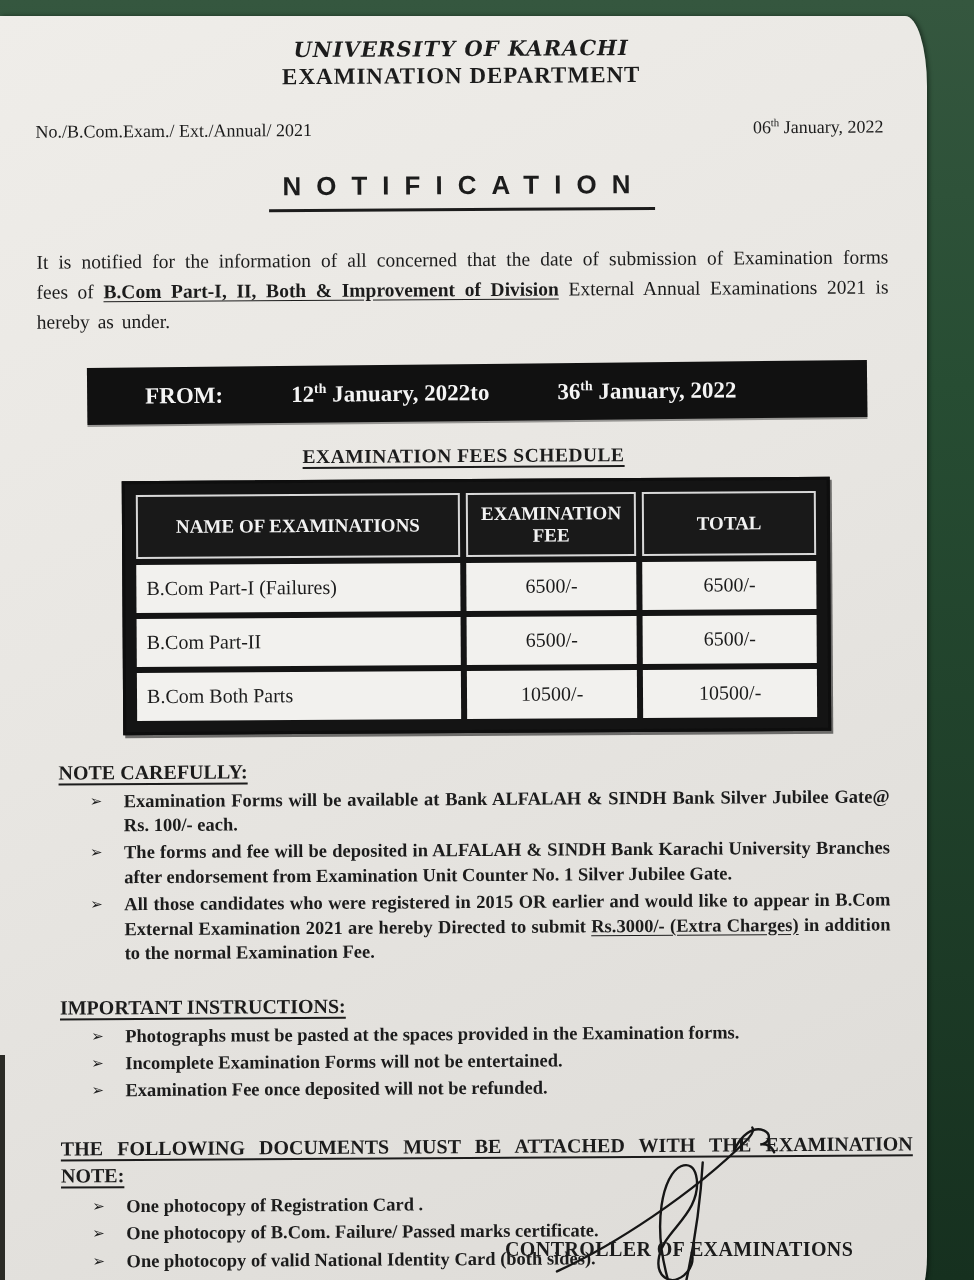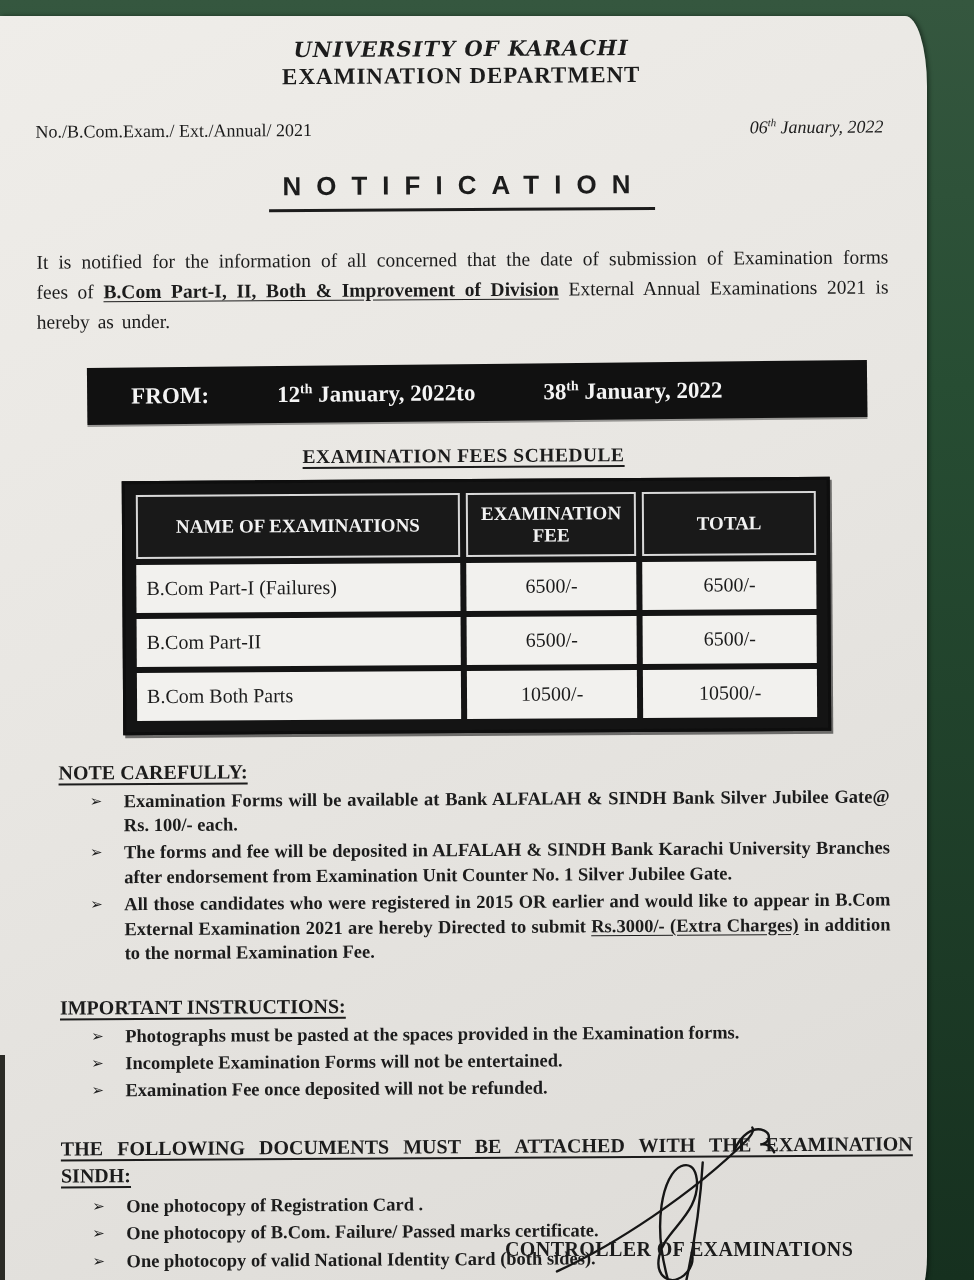--- a/index.html
+++ b/index.html
@@ -20,35 +20,35 @@
   }
   .edge-sliver { position:absolute; left:0; top:1055px; width:5px; height:225px; background:#2b2b26; }
   .content { position:absolute; left:0; top:0; width:952px; height:1280px;
              padding:20px 62px 0 38px; transform:rotate(-0.35deg); transform-origin:50% 40%; }
 
   .org { text-align:center; font-style:italic; font-weight:700; font-size:21px;
          letter-spacing:1px; font-family:"DejaVu Serif", serif; }
   .dept { text-align:center; font-weight:700; font-size:23px; letter-spacing:1px; margin-top:2px; }
 
   .ref-row { display:flex; justify-content:space-between; margin-top:30px; font-size:18px; }
-  .ref-row .date { padding-right:4px;font-style:italic; }
+  .ref-row .date { padding-right:4px; }
   sup.sp { font-size:60%; vertical-align:super; line-height:0; }
 
   .notif-wrap { text-align:center; margin-top:30px; }
   .notif { display:inline-block; font-weight:700; font-size:26px; letter-spacing:15px;
            font-family:"Liberation Sans", sans-serif; border-bottom:3px solid #1c1c1c;
            padding:0 10px 7px 14px; }
 
   .intro { margin-top:34px; font-size:19.5px; line-height:1.55; text-align:justify; word-spacing:3px; }
   .intro .em { font-weight:700; text-decoration:underline; text-underline-offset:3px; }
 
   .banner { margin-left:50px; margin-top:28px; width:780px; height:57px; background:#111;
             color:#f4f4f4; display:flex; align-items:center; font-weight:700; font-size:23px;
             box-shadow:0 2px 0 rgba(0,0,0,.35); transform:rotate(-0.25deg); }
-  .banner .lab { margin-left:44px; }
+  .banner .lab { margin-left:58px; }
   .banner .d1 { margin-left:68px; }
   .banner .tow { }
   .banner .d2 { margin-left:68px; }
 
   .fees-title-wrap { text-align:center; margin-top:24px; }
   .fees-title { font-weight:700; font-size:19.5px; text-decoration:underline;
                 text-underline-offset:4px; text-decoration-thickness:2px; letter-spacing:.5px; }
 
   .fees-frame { margin:12px 0 0 84px; width:708px; background:#141414; border:3px solid #0e0e0e;
                 padding:5px; box-shadow:2px 3px 0 rgba(10,10,10,.55); }
@@ -100,21 +100,21 @@
     <div class="notif-wrap">
       <span class="notif">NOTIFICATION</span>
     </div>
 
     <p class="intro"><span>It is notified for the information of all concerned that the date of submission of Examination forms fees of </span><span class="em">B.Com Part-I, II, Both &amp; Improvement of Division</span><span> External Annual Examinations 2021 is hereby as under.</span></p>
 
     <div class="banner">
       <span class="lab">FROM:</span>
       <span class="d1"><span>12</span><sup class="sp">th</sup><span> January, 2022</span></span>
       <span class="tow">to</span>
-      <span class="d2"><span>38</span><sup class="sp">th</sup><span> January, 2022</span></span>
+      <span class="d2"><span>36</span><sup class="sp">th</sup><span> January, 2022</span></span>
     </div>
 
     <div class="fees-title-wrap">
       <span class="fees-title">EXAMINATION FEES SCHEDULE</span>
     </div>
 
     <div class="fees-frame">
       <table class="fees">
         <colgroup>
             <col class="c1">
@@ -184,21 +184,21 @@
         </div>
 
         <div class="bullet">
           <span class="marker">➢</span>
           <span class="btext"><span>Examination Fee once deposited will not be refunded.</span><span class="useg"></span><span></span></span>
         </div>
       </div>
 
     <div class="docs-head mt-docs">
       <span class="l1">THE FOLLOWING DOCUMENTS MUST BE ATTACHED WITH THE EXAMINATION</span>
-      <span class="l2">SINDH:</span>
+      <span class="l2">NOTE:</span>
     </div>
     <div class="blist">
 
         <div class="bullet">
           <span class="marker">➢</span>
           <span class="btext"><span>One photocopy of Registration Card .</span><span class="useg"></span><span></span></span>
         </div>
 
         <div class="bullet">
           <span class="marker">➢</span>

